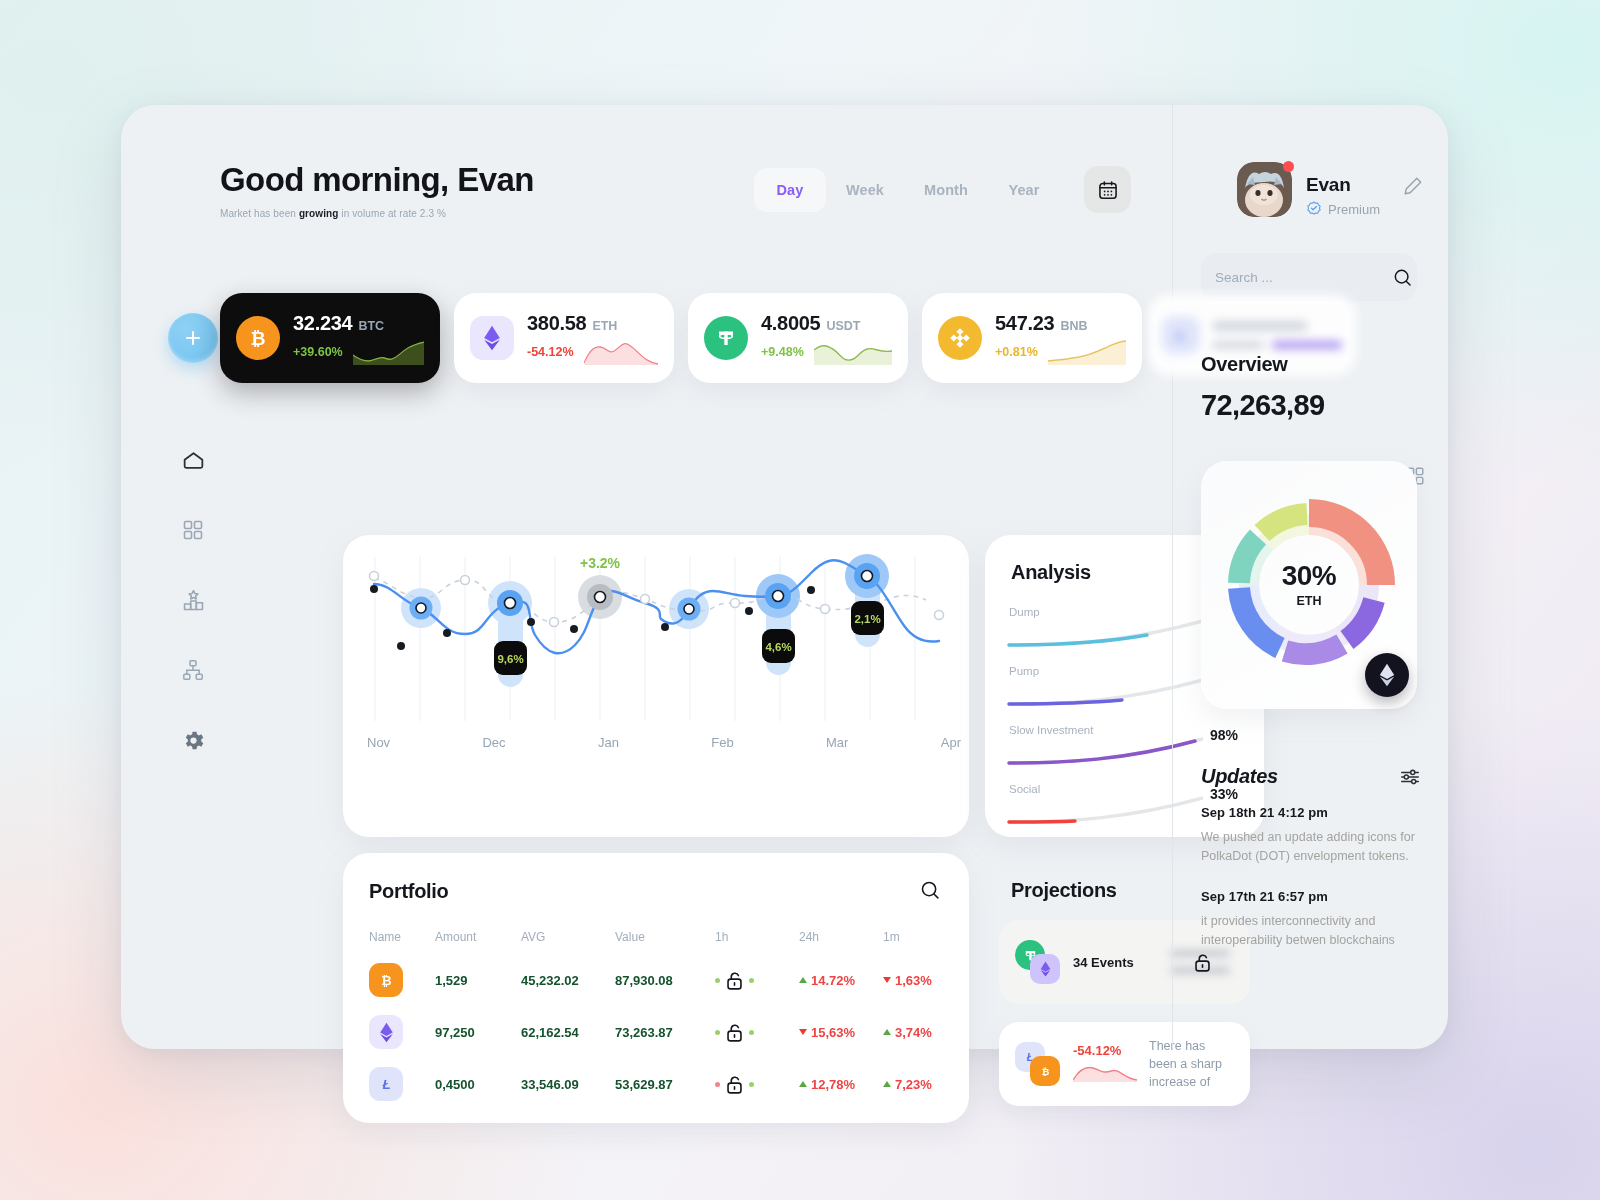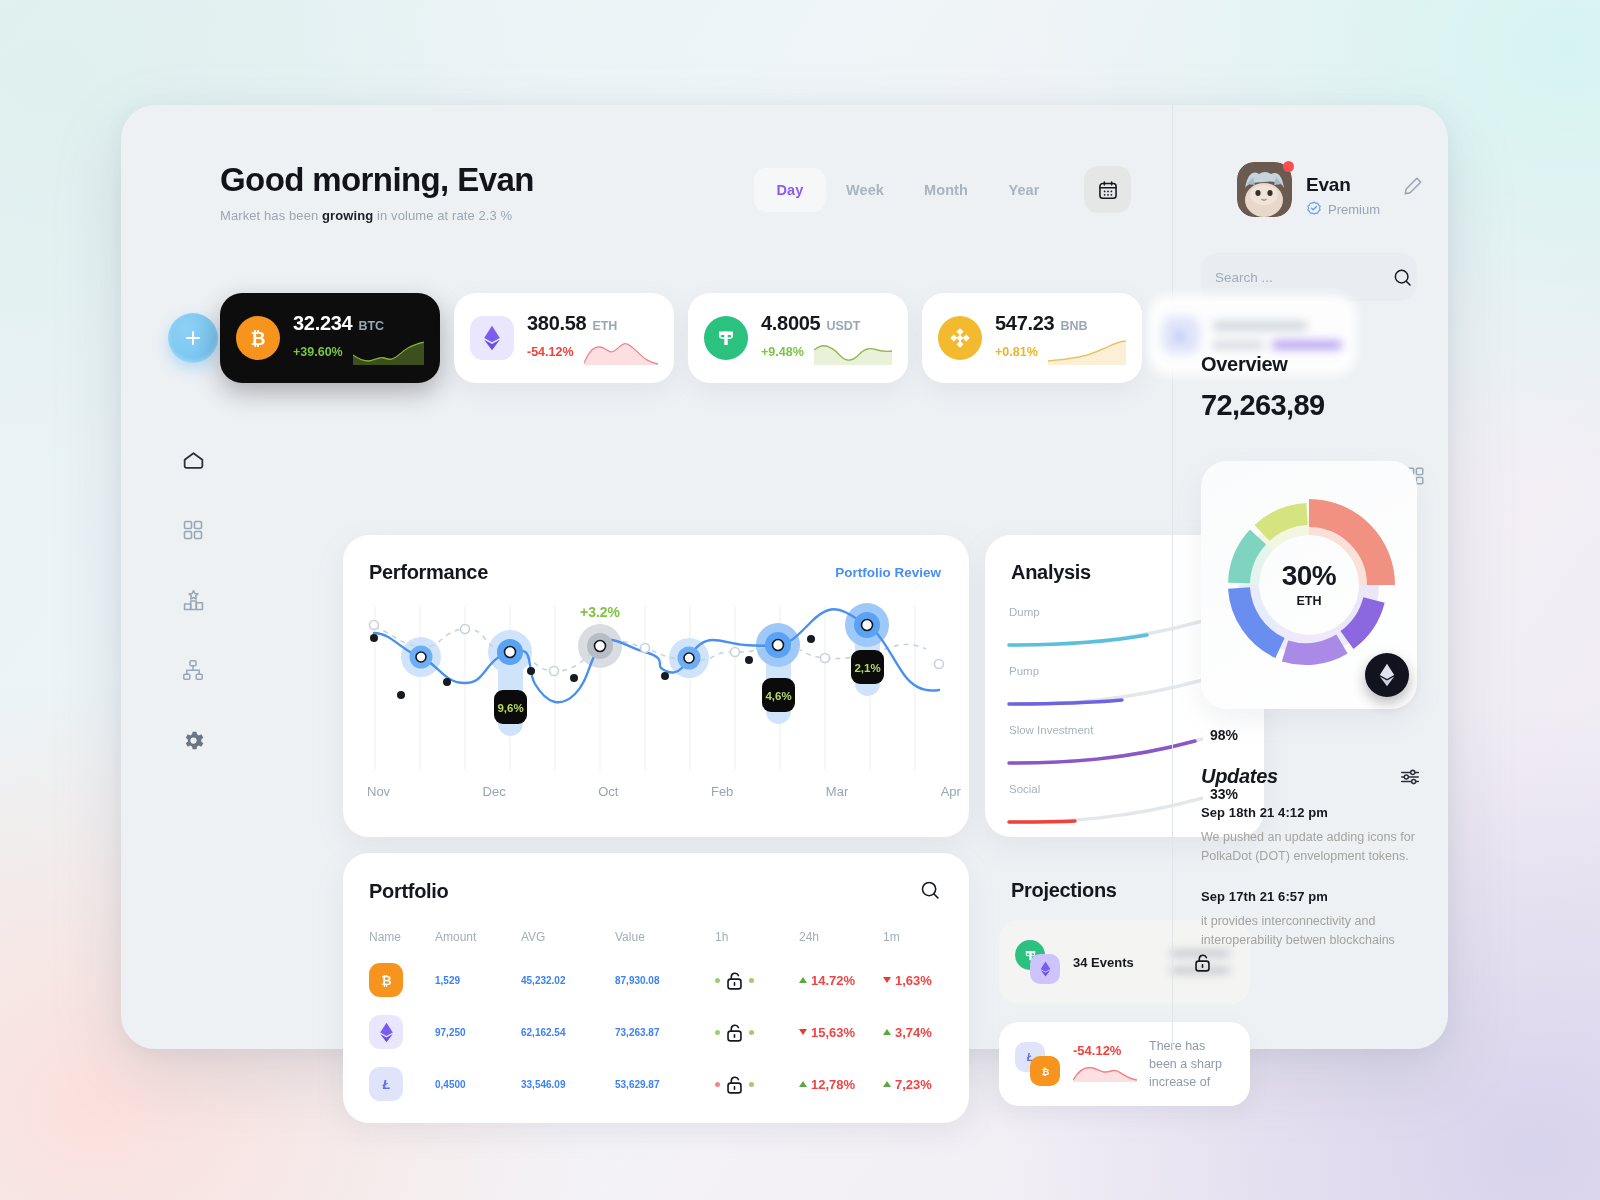--- a/index.html
+++ b/index.html
@@ -44,21 +44,21 @@
     display: flex; align-items: center; justify-content: center;
     cursor: pointer; border: none;
   }
   .add-btn svg { display: block; }
   .rail-icons { margin-top: 82px; display: flex; flex-direction: column; gap: 40px; align-items: center; }
   .rail-icon { width: 30px; height: 30px; display: flex; align-items: center; justify-content: center; cursor: pointer; }
 
   
   .greeting { position: absolute; left: 99px; top: 56px; }
   .greeting h1 { font-size: 33px; font-weight: 700; color: #12141a; letter-spacing: -.6px; }
-  .greeting p { margin-top: 9px; font-size: 13px; color: #9aa7b4; letter-spacing: .1px; }
+  .greeting p { margin-top: 9px; font-size: 10px; color: #9aa7b4; letter-spacing: .1px; }
   .greeting p b { color: #1b1f27; font-weight: 700; }
 
   .tabs { position: absolute; left: 633px; top: 61px; display: flex; align-items: center; gap: 0px; }
   .tab {
     min-width: 72px; height: 44px; padding: 0 20px; border: none; background: transparent;
     font-family: inherit; font-size: 14.5px; font-weight: 700; color: #a9b4c0;
     border-radius: 13px; cursor: pointer; letter-spacing: .1px;
   }
   .tab.active { background: #f5f7f8; color: #8b5cf6; }
   .cal-btn {
@@ -109,21 +109,21 @@
   .an-pct { position: absolute; right: 4px; top: 13px; font-size: 14px; font-weight: 700; color: #15181e; }
 
   .portfolio { position: absolute; left: 222px; top: 748px; width: 626px; height: 270px; }
   .pf-head { display: flex; align-items: center; justify-content: space-between; padding: 26px 28px 0 26px; }
   .pf-table { padding: 16px 26px 0 26px; }
   .pf-row { display: grid; grid-template-columns: 66px 86px 94px 100px 84px 84px 72px; align-items: center; }
   .pf-head-row { height: 34px; }
   .pf-head-row span { font-size: 12px; color: #a2aeba; }
   .pf-body-row { height: 52px; }
   .pf-coin { width: 34px; height: 34px; border-radius: 11px; display:flex; align-items:center; justify-content:center; }
-  .pf-cell { font-size: 10px; font-weight: 700; color: #3b82f6; }
+  .pf-cell { font-size: 13px; font-weight: 700; color: #14532d; }
   .pf-lock { display: flex; align-items: center; gap: 5px; }
   .pf-dot { width: 5px; height: 5px; border-radius: 50%; }
   .pf-delta { font-size: 13px; font-weight: 700; display: flex; align-items: center; gap: 4px; }
   .tri { width: 0; height: 0; border-left: 4.5px solid transparent; border-right: 4.5px solid transparent; }
   .tri.up { border-bottom: 6.5px solid #5aa83f; }
   .tri.down { border-top: 6.5px solid #ec3b2b; }
   .up-txt { color: #ef4444; }
 
   .projections { position: absolute; left: 864px; top: 748px; width: 279px; height: 270px; }
   .pj-head { padding: 26px 0 0 26px; }
@@ -375,24 +375,20 @@
                   <path d="M0 22 C14 21,26 20,40 18 S58 14,70 10 S86 3,100 2 L100 26 L0 26 Z" fill="#fbf0d6"></path>
                   <path d="M0 22 C14 21,26 20,40 18 S58 14,70 10 S86 3,100 2" fill="none" stroke="#e8c25c" stroke-width="1.4"></path>
                 </svg>
             </span>
           </div>
         </div>
       </div>
     </div>
 
     <div class="card perf">
-      <div class="perf-head">
-        <div class="card-title">Performance</div>
-        <div class="perf-link">Portfolio Review</div>
-      </div>
       <div class="perf-chart">
         <svg viewBox="0 0 590 180" preserveAspectRatio="none">
 
           <g stroke="#eceff3" stroke-width="1">
             <line x1="14" y1="8" x2="14" y2="172"></line>
             <line x1="59" y1="8" x2="59" y2="172"></line>
             <line x1="104" y1="8" x2="104" y2="172"></line>
             <line x1="149" y1="8" x2="149" y2="172"></line>
             <line x1="194" y1="8" x2="194" y2="172"></line>
             <line x1="239" y1="8" x2="239" y2="172"></line>
@@ -474,21 +470,21 @@
             <rect x="490" y="52" width="33" height="34" rx="9" fill="#0b0b0b"></rect>
             <text x="506.5" y="74" font-family="Liberation Sans, sans-serif" font-size="11.5" font-weight="700" fill="#b9d860" text-anchor="middle">2,1%</text>
           </g>
 
           <text x="239" y="19" font-family="Liberation Sans, sans-serif" font-size="14" font-weight="700" fill="#7dc344" text-anchor="middle">+3.2%</text>
         </svg>
       </div>
       <div class="perf-months">
         <span>Nov</span>
         <span>Dec</span>
-        <span>Oct</span>
+        <span>Jan</span>
         <span>Feb</span>
         <span>Mar</span>
         <span>Apr</span>
       </div>
     </div>
 
     <div class="card analysis">
       <div class="an-head">
           <div class="card-title">Analysis</div>
         </div>

